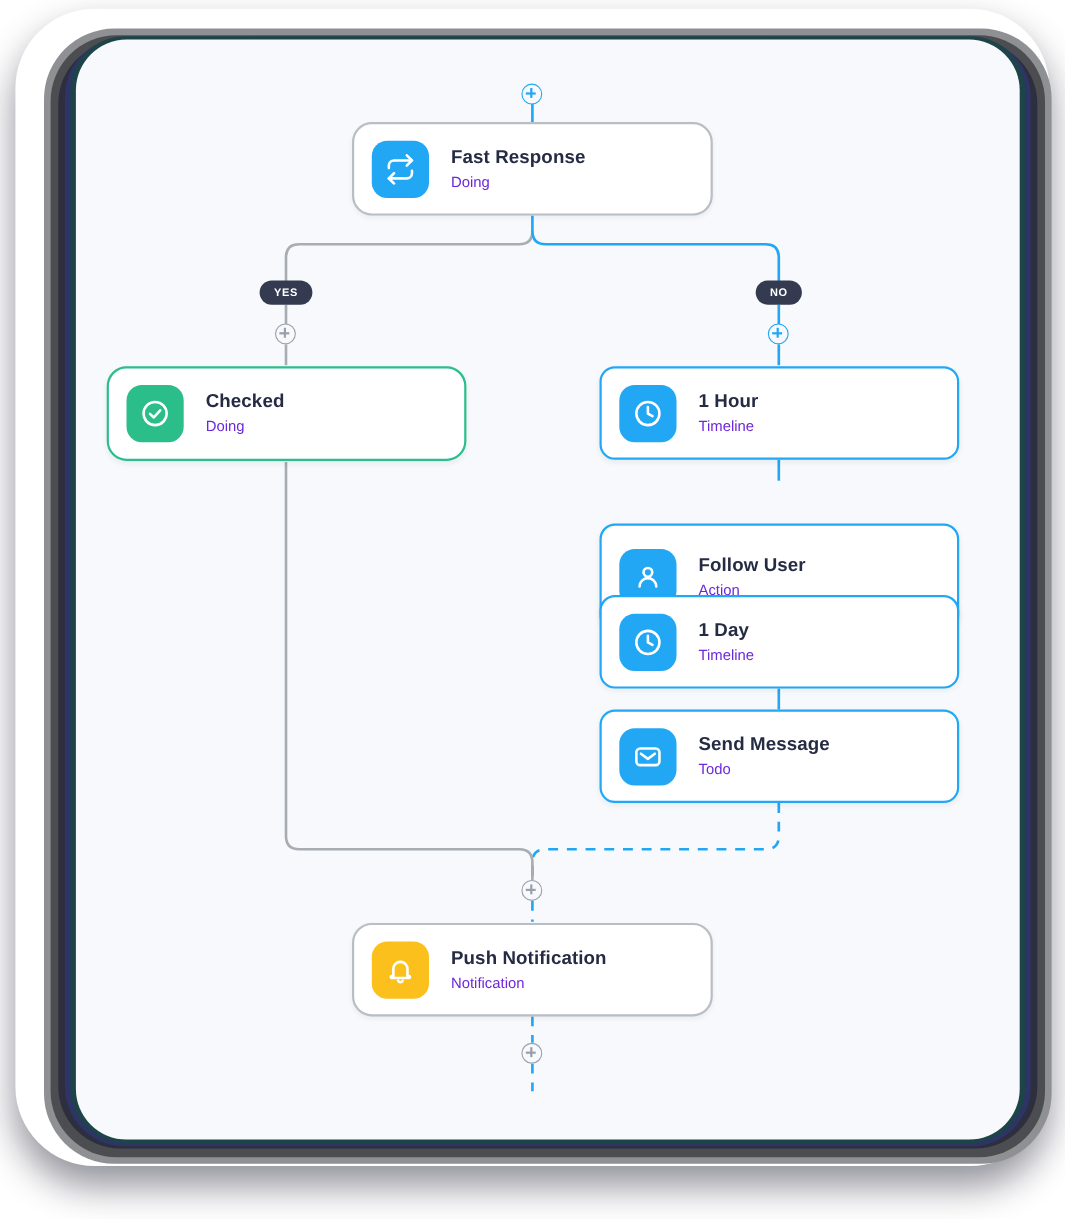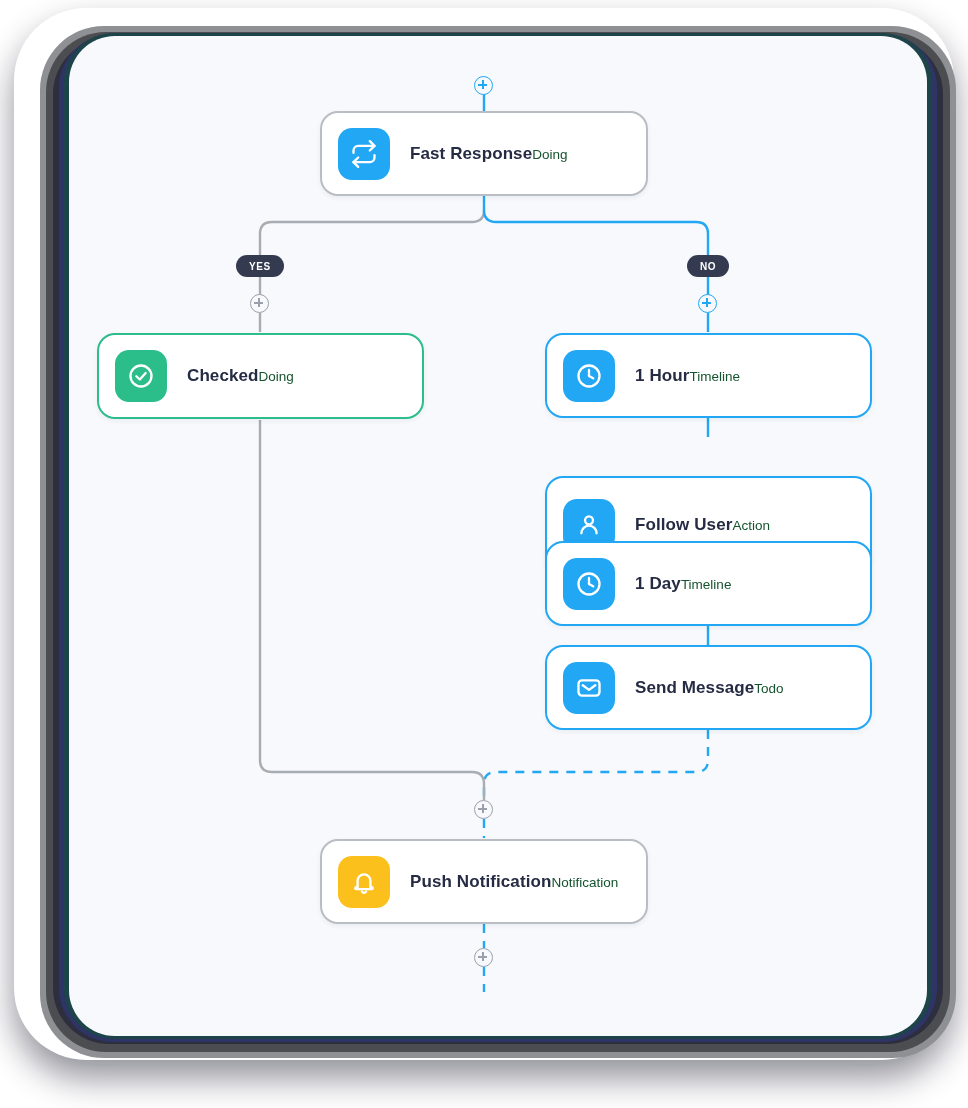--- a/index.html
+++ b/index.html
@@ -95,54 +95,54 @@
   .node {
     position: absolute;
     display: flex;
     align-items: center;
     box-sizing: border-box;
     background: #ffffff;
     border-radius: 18px;
     border: 2px solid #b9bdc4;
     box-shadow: 0 2px 5px rgba(24, 32, 60, 0.06);
   }
-  .node.accent-blue { border-color: #22a7f5; }
+  .node.accent-blue { border-color: #22a7f5; border-radius: 14px; }
   .node.accent-green { border-color: #2bbd8a; }
   .node.accent-gray { border-color: #b9bdc4; }
 
   .node-icon {
     width: 52px;
     height: 52px;
     min-width: 52px;
     margin-left: 16px;
     border-radius: 14px;
     display: flex;
     align-items: center;
     justify-content: center;
   }
   .icon-blue { background: #22a7f5; }
   .icon-green { background: #2bbd8a; }
   .icon-amber { background: #fcc01c; }
 
   .node-text {
     margin-left: 20px;
     display: flex;
-    flex-direction: row;
+    flex-direction: column;
     justify-content: center;
   }
   .node-title {
     font-size: 17px;
     font-weight: bold;
     color: #252b43;
     line-height: 22px;
     letter-spacing: 0.1px;
   }
   .node-sub {
     font-size: 13.5px;
-    color: #14532d;
+    color: #6d28d9;
     line-height: 20px;
     margin-top: 2px;
   }
 
   
   .badge {
     position: absolute;
     height: 22px;
     padding: 0 13px;
     border-radius: 11px;

